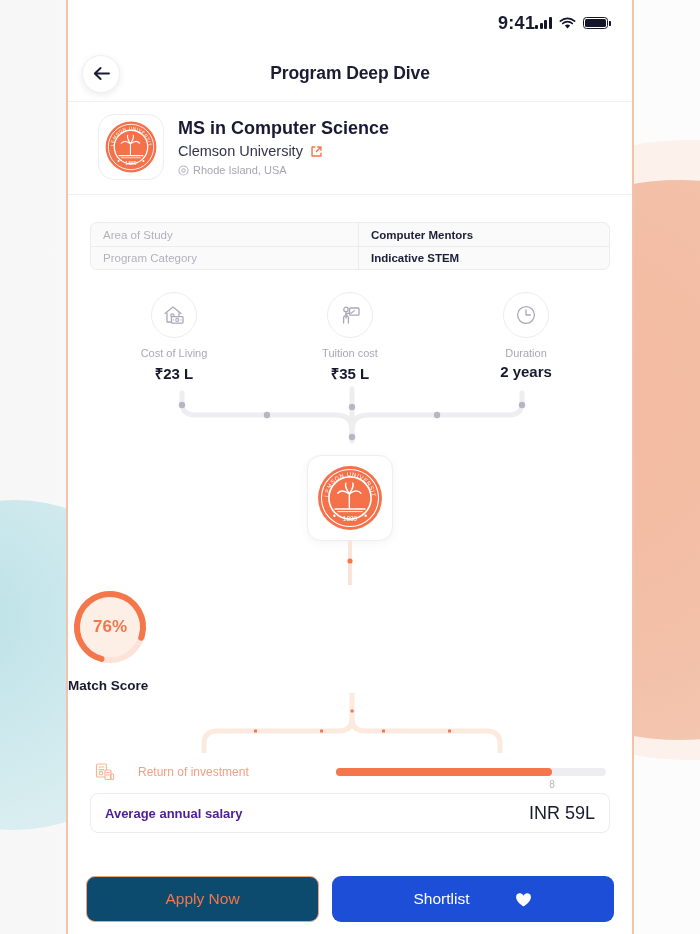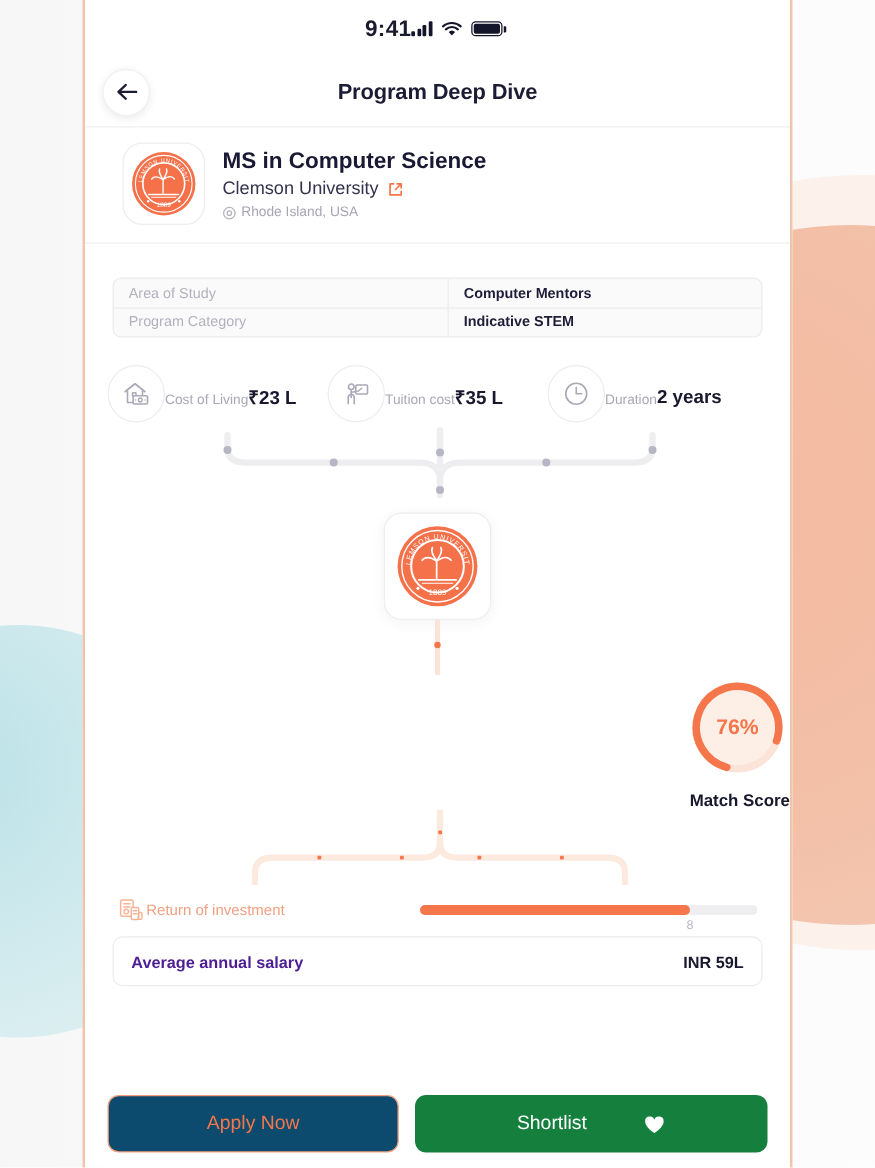--- a/index.html
+++ b/index.html
@@ -53,21 +53,21 @@
   }
   .phone-inner {
     position: absolute; inset: 0;
     background: #ffffff;
     display: flex; flex-direction: column;
   }
 
   
   .statusbar {
     height: 46px;
-    display: flex; align-items: center; justify-content: center;
+    display: flex; align-items: center; justify-content: flex-end;
     padding: 0 24px 0 18px;
     flex: none;
   }
   .clock { font-size: 18px; font-weight: bold; color: #1b1b2f; letter-spacing: .3px; }
   .status-icons { display: flex; align-items: center; gap: 7px; }
   .bars { display: flex; align-items: flex-end; gap: 1.6px; height: 12px; }
   .bars i { display: block; width: 3px; background: #14142b; border-radius: 1px; }
   .bars i:nth-child(1){height:4px} .bars i:nth-child(2){height:6.5px}
   .bars i:nth-child(3){height:9px} .bars i:nth-child(4){height:12px}
   .battery {
@@ -170,21 +170,21 @@
     display: flex; align-items: center;
   }
   .info-v {
     padding-left: 12px; font-size: 11.5px; font-weight: bold; color: #1d1d38;
   }
 
   
   .stats {
     display: flex; margin-top: 22px; padding: 0 18px;
   }
-  .stat { flex: 1; display: flex; flex-direction: row; align-items: center; }
+  .stat { flex: 1; display: flex; flex-direction: column; align-items: center; }
   .stat-icon {
     width: 46px; height: 46px; border-radius: 50%;
     border: 1px solid #ededf1; background: #fff;
     display: flex; align-items: center; justify-content: center;
   }
   .stat-label { font-size: 11px; color: #a8a8b6; margin-top: 9px; }
   .stat-value { font-size: 15px; font-weight: bold; color: #18182f; margin-top: 4px; }
 
   
   .tree { position: relative; margin-top: 2px; height: 70px; }
@@ -196,71 +196,71 @@
     width: 86px; height: 86px; border-radius: 14px;
     background: #fff; border: 1px solid #eeeef1;
     box-shadow: 0 2px 10px rgba(40,40,70,.05);
     display: flex; align-items: center; justify-content: center;
   }
   .center-seal { width: 68px; height: 68px; }
 
   .connector-mid { display: flex; justify-content: center; }
 
   
-  .match-wrap { display: flex; flex-direction: column; align-items: flex-end; }
+  .match-wrap { display: flex; flex-direction: column; align-items: flex-start; }
   .match-ring { position: relative; width: 84px; height: 84px; }
   .match-pct {
     position: absolute; inset: 0;
     display: flex; align-items: center; justify-content: center;
     font-size: 17px; font-weight: bold; color: #f4764a;
   }
   .match-label { font-size: 13.5px; font-weight: bold; color: #18182f; margin-top: 9px; }
 
   
   .roi-row {
     display: flex; align-items: center;
     padding: 0 26px; margin-top: 4px;
   }
-  .roi-left { display: flex; align-items: center; gap: 1px; width: 242px; flex: none; }
+  .roi-left { display: flex; align-items: center; gap: 22px; width: 242px; flex: none; }
   .roi-label { font-size: 12px; color: #f0a183; }
   .roi-right { flex: 1; position: relative; }
   .roi-track { height: 8px; border-radius: 4px; background: #eeeef0; }
   .roi-fill { height: 8px; border-radius: 4px; background: #f4764a; position: absolute; left:0; top:0; }
   .roi-tick { position: absolute; top: 11px; font-size: 10px; color: #b7b7c3; transform: translateX(-50%); }
 
   
   .salary-card {
     margin: 10px 22px 0 22px;
     border: 1px solid #ececf0; border-radius: 8px;
     background: #fff; height: 40px;
     display: flex; align-items: center; justify-content: space-between;
     padding: 0 14px;
   }
   .salary-k { font-size: 13px; font-weight: bold; color: #4c1d95; }
-  .salary-v { font-size: 13px; font-weight: bold; color: #18182f; }
+  .salary-v { font-size: 18px; font-weight: normal; color: #18182f; }
 
   
   .actionbar {
     position: absolute; left: 0; right: 0; bottom: 0;
     height: 70px; background: #fff;
     display: flex; align-items: center; gap: 13px;
     padding: 0 18px;
     z-index: 5;
   }
   .btn {
     height: 46px; border-radius: 9px;
     display: flex; align-items: center; justify-content: center; gap: 10px;
     font-size: 15.5px; cursor: pointer;
   }
   .btn-apply {
     flex: 1; background: #0c4a6e; border: 1.4px solid #f2a07f;
     color: #f4764a;
   }
   .btn-shortlist {
-    flex: 1.22; background: #15803d; border: none; color: #fff; gap: 44px;
+    flex: 1.22; background: #1d4ed8; border: none; color: #fff; gap: 44px;
   }
   .heart { width: 19px; height: 19px; }
 </style>
 </head>
 <body>
 
 <div class="backdrop">
   <div class="blob-teal"></div>
   <div class="blob-peach-soft"></div>
   <div class="blob-peach"></div>

